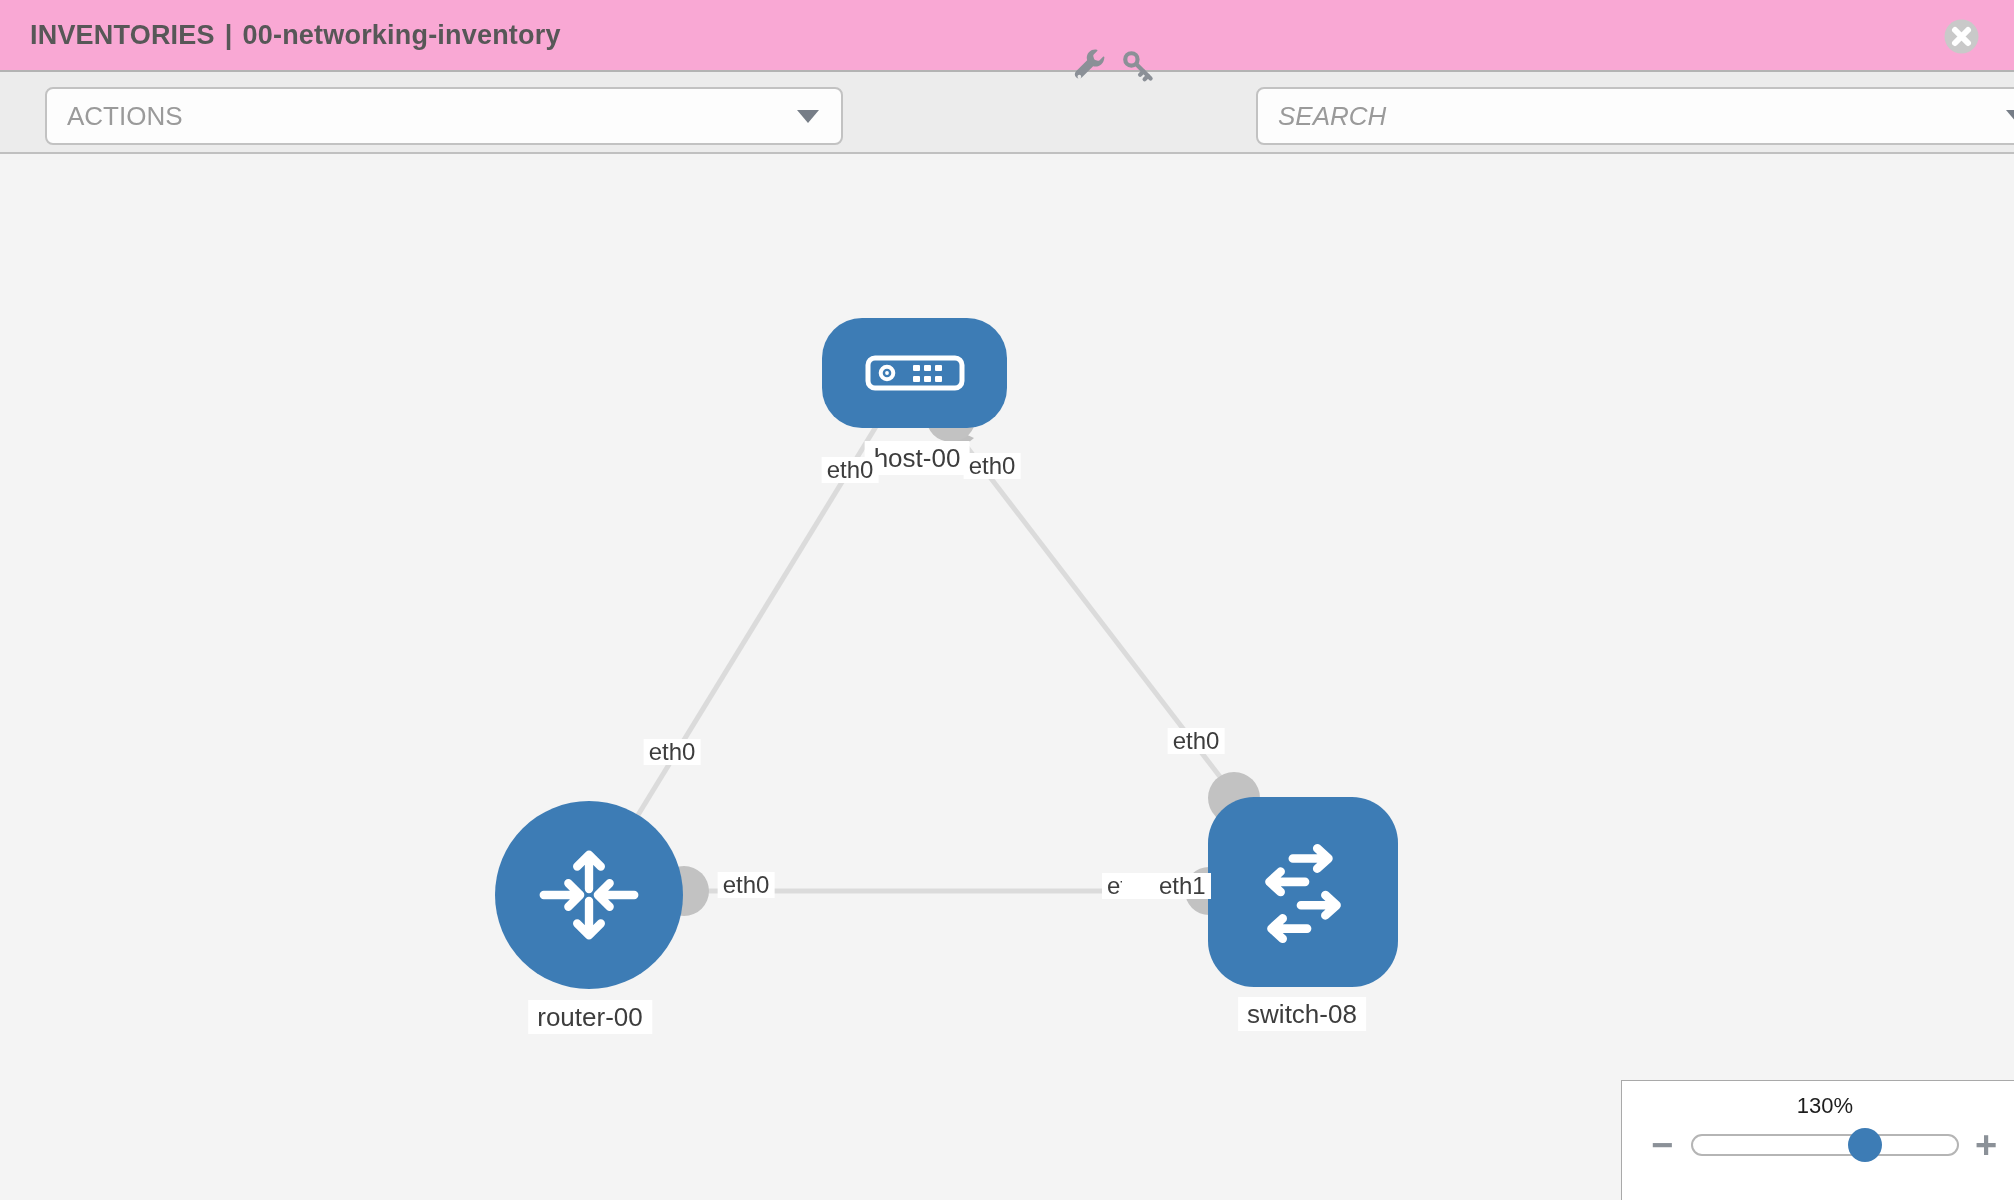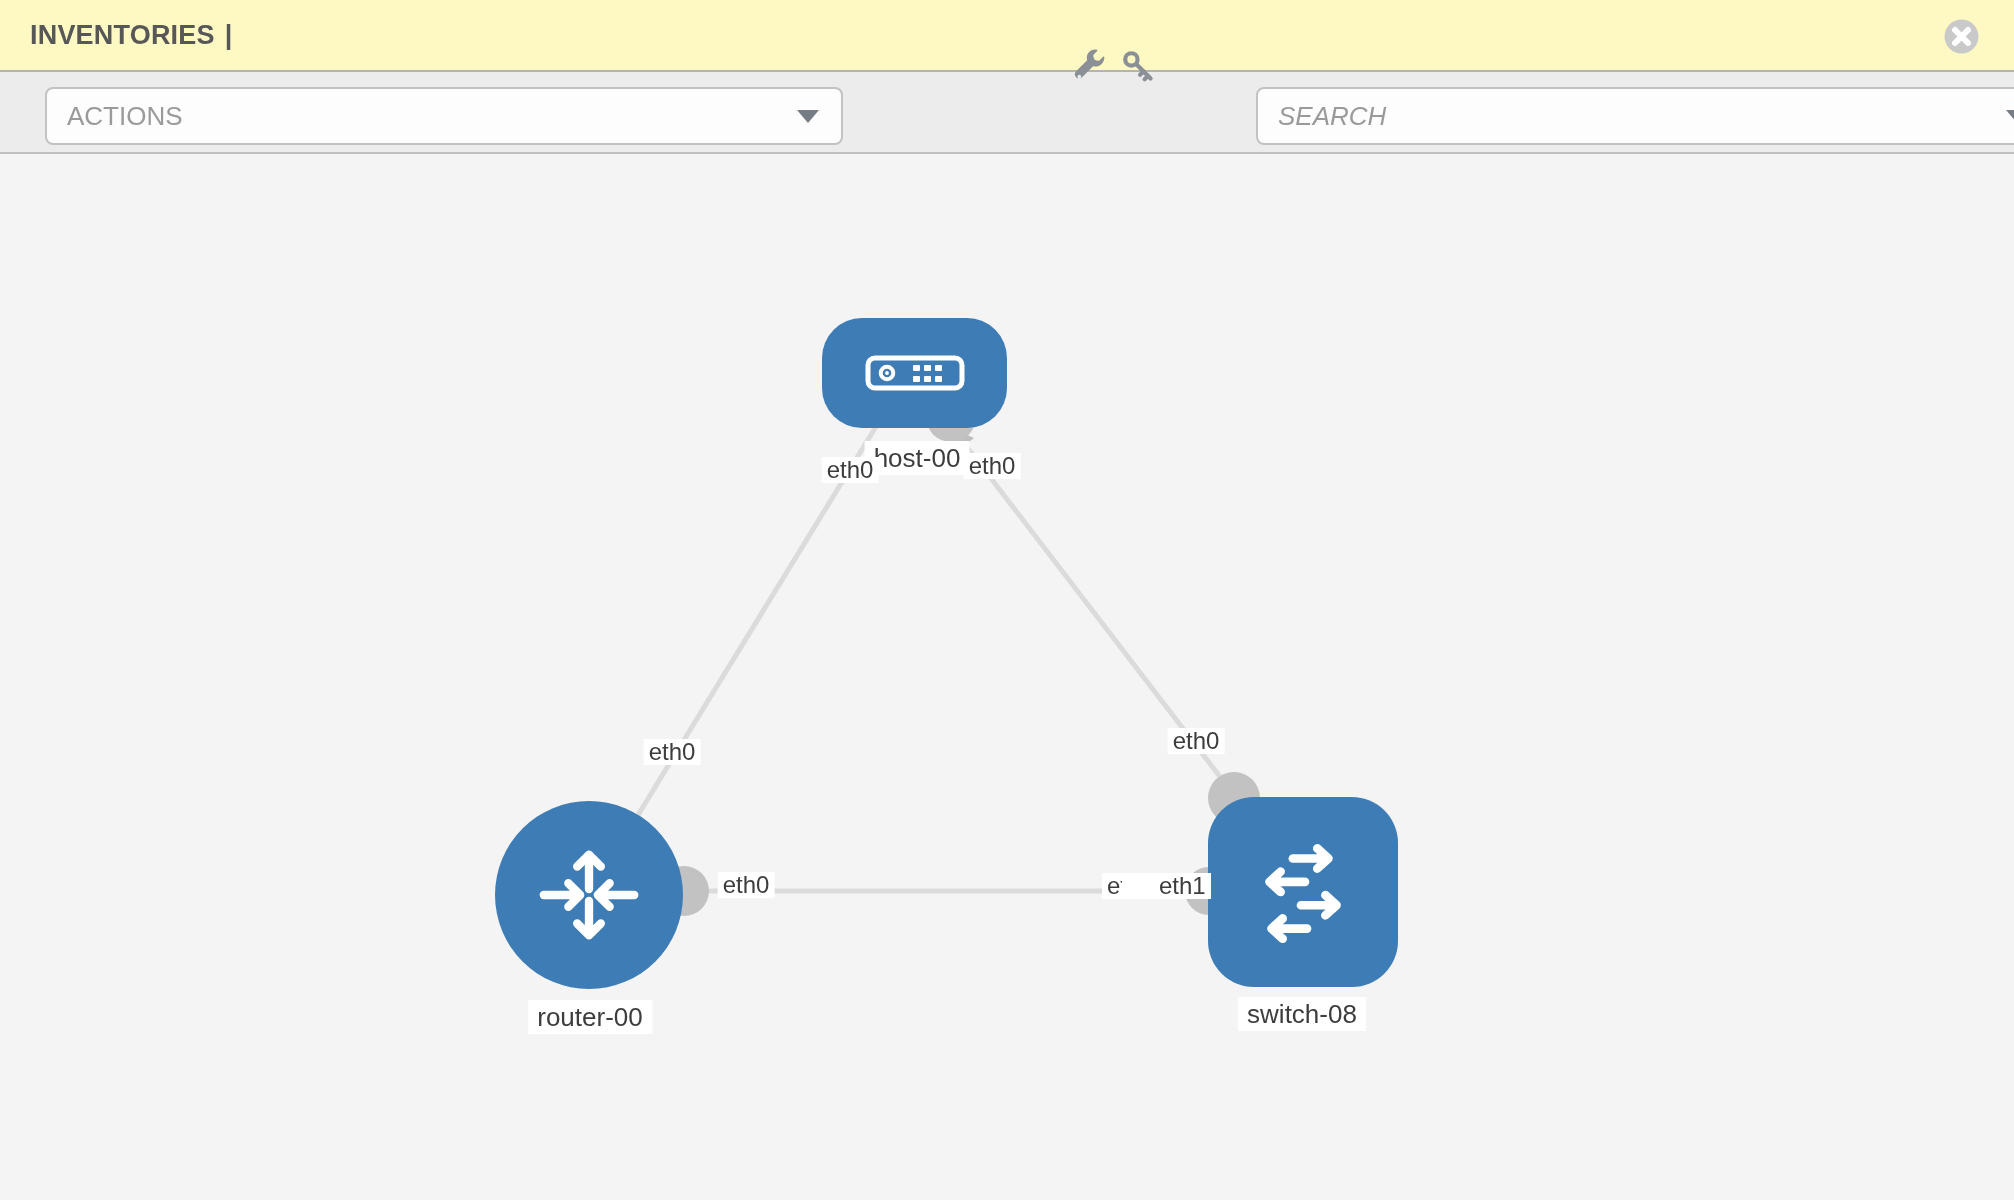--- a/index.html
+++ b/index.html
@@ -7,21 +7,21 @@
   body {
     font-family: "Liberation Sans", "DejaVu Sans", sans-serif;
     background: #ffffff;
     overflow: hidden;
   }
   .app { position: relative; width: 2014px; height: 1200px; background:#fff; }
 
   
   .header {
     position: absolute; top:0; left:0; right:0; height:70px;
-    background:#fef9c3; display:flex; align-items:center;
+    background:#f9a8d4; display:flex; align-items:center;
   }
   .page-title {
     position:absolute; left:30px; top:0; height:70px;
     display:flex; align-items:center; gap:10px;
     font-size:27px; font-weight:bold; color:#575757; letter-spacing:0.2px;
   }
   .close-btn {
     position:absolute; left:1944px; top:19px; width:35px; height:35px;
     border:none; background:transparent; cursor:pointer; padding:0;
   }
@@ -105,20 +105,21 @@
 </style>
 </head>
 <body>
 
 <div class="app">
 
   <div class="header">
     <div class="page-title">
       <span>INVENTORIES</span>
       <span>|</span>
+      <span>00-networking-inventory</span>
     </div>
     <button class="close-btn">
       <svg width="35" height="35" viewBox="0 0 35 35">
         <circle cx="17.5" cy="17.5" r="17" fill="#c9c9c9"></circle>
         <path d="M11 11 L24 24 M24 11 L11 24" stroke="#ffffff" stroke-width="6" stroke-linecap="round"></path>
       </svg>
     </button>
   </div>
 
   <div class="toolbar">
@@ -207,15 +208,23 @@
     <div class="chip node-chip" style="left:1302px; top:843px;">switch-08</div>
 
     <div class="chip if-chip if-center" style="left:672px;  top:598px;">eth0</div>
     <div class="chip if-chip if-center" style="left:850px;  top:316px;">eth0</div>
     <div class="chip if-chip if-center" style="left:992px;  top:312px;">eth0</div>
     <div class="chip if-chip if-center" style="left:1196px; top:587px;">eth0</div>
     <div class="chip if-chip if-center" style="left:746px;  top:731px;">eth0</div>
     <div class="chip if-chip" style="left:1102px; top:719px;">eth0</div>
     <div class="chip if-chip" style="left:1122px; top:719px;padding-left:37px;">eth1</div>
 
+    <div class="zoom-panel">
+      <div class="zoom-level">130%</div>
+      <button class="zoom-btn zoom-minus">−</button>
+      <div class="zoom-track">
+        <div class="zoom-thumb"></div>
+      </div>
+      <button class="zoom-btn zoom-plus">+</button>
+    </div>
 
   </div>
 </div>
 
 </body></html>

